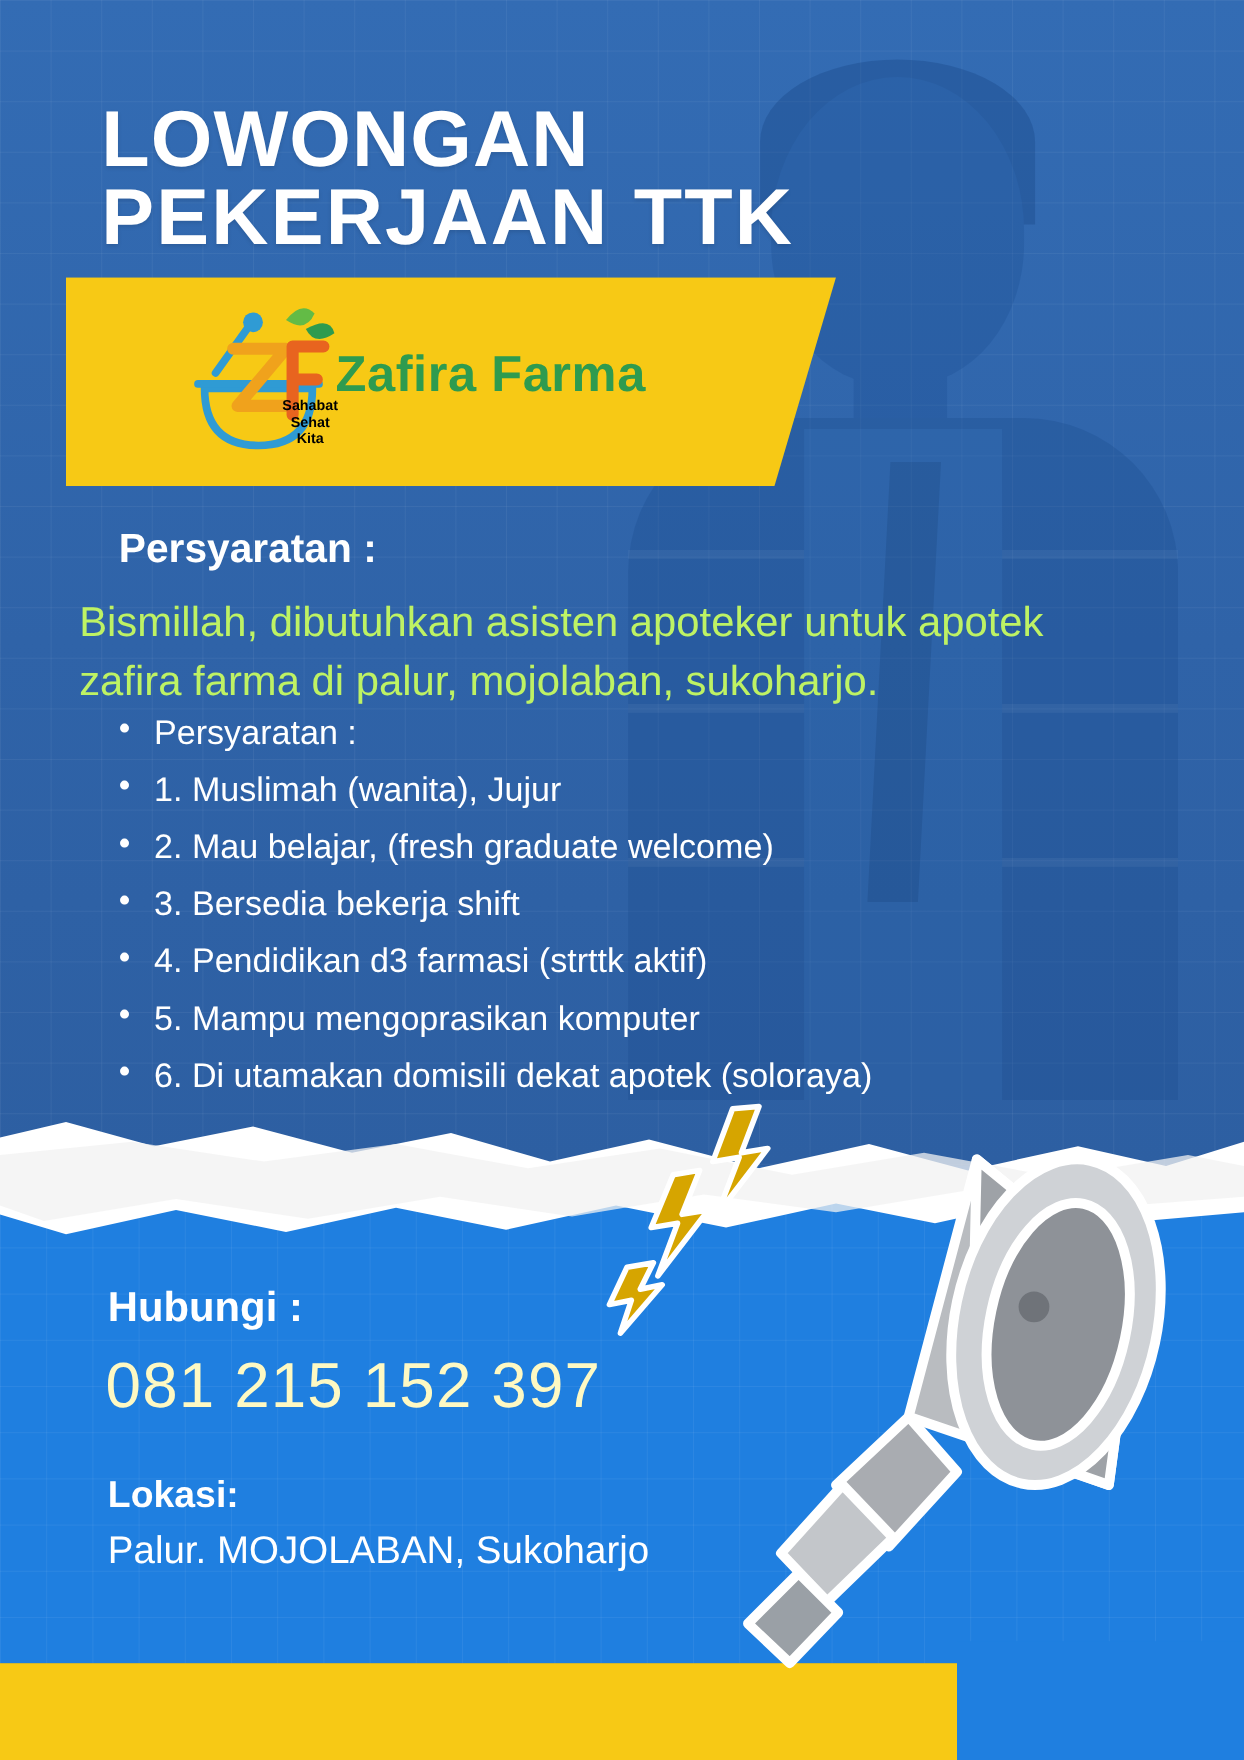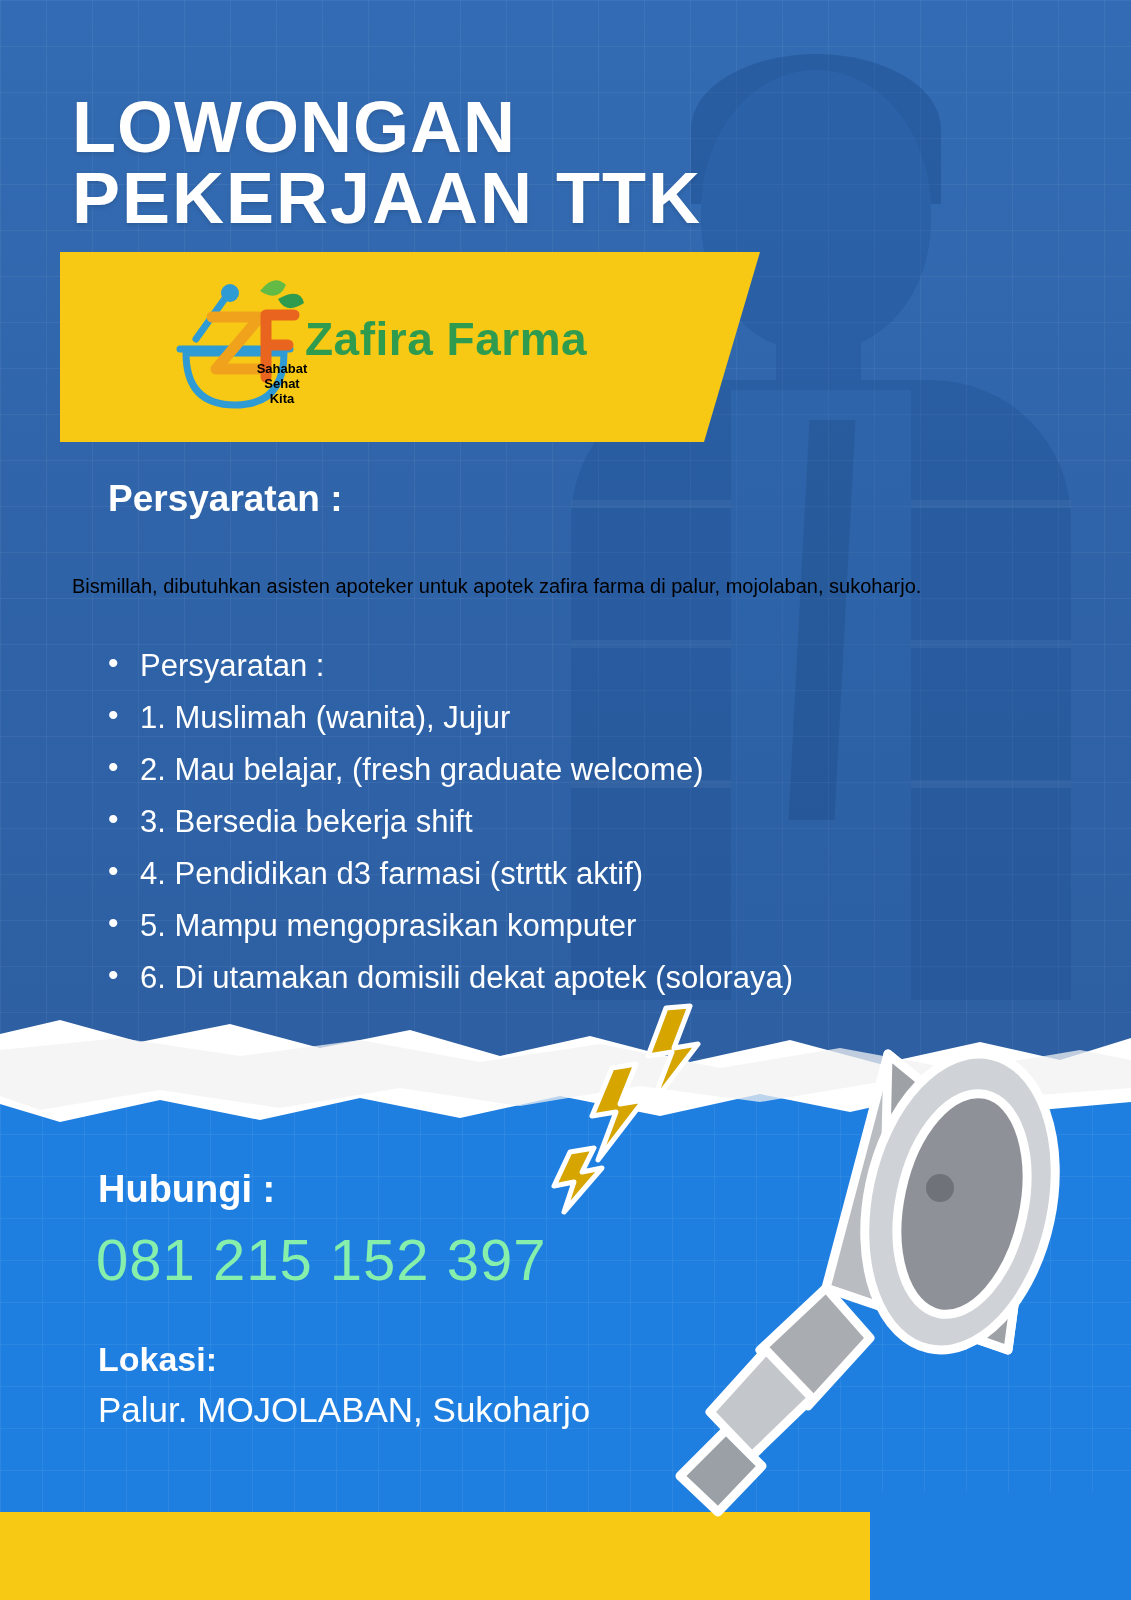--- a/index.html
+++ b/index.html
@@ -88,21 +88,21 @@
   .person .stripe {
     position: absolute;
     width: 100%;
     height: 8px;
     background: rgba(255,255,255,0.15);
   }
 
   
   .headline {
     position: absolute;
-    left: 72px;
+    left: 92px;
     top: 92px;
     color: #ffffff;
     font-weight: bold;
     font-size: 72px;
     line-height: 0.98;
     letter-spacing: 1px;
     text-shadow: 0 2px 4px rgba(0,0,0,0.12);
     z-index: 5;
   }
   .headline .l2 { display: block; letter-spacing: 2px; }
@@ -156,24 +156,24 @@
     top: 478px;
     color: #ffffff;
     font-size: 37px;
     font-weight: bold;
     z-index: 5;
     text-align: right;
   }
   .req-intro {
     position: absolute;
     left: 72px;
-    top: 572px;
+    top: 540px;
     width: 940px;
-    color: #000000;
-    font-size: 20px;
+    color: #bef264;
+    font-size: 38px;
     line-height: 1.42;
     z-index: 5;
   }
   .req-list {
     position: absolute;
     left: 96px;
     top: 640px;
     width: 960px;
     margin: 0;
     padding: 0 0 0 44px;
@@ -248,21 +248,21 @@
     top: 1168px;
     color: #ffffff;
     font-size: 38px;
     font-weight: bold;
     z-index: 10;
   }
   .contact-number {
     position: absolute;
     left: 96px;
     top: 1226px;
-    color: #86efac;
+    color: #fef9c3;
     font-size: 58px;
     letter-spacing: 1px;
     z-index: 10;
   }
   .loc-label {
     position: absolute;
     left: 98px;
     top: 1340px;
     color: #ffffff;
     font-size: 34px;

